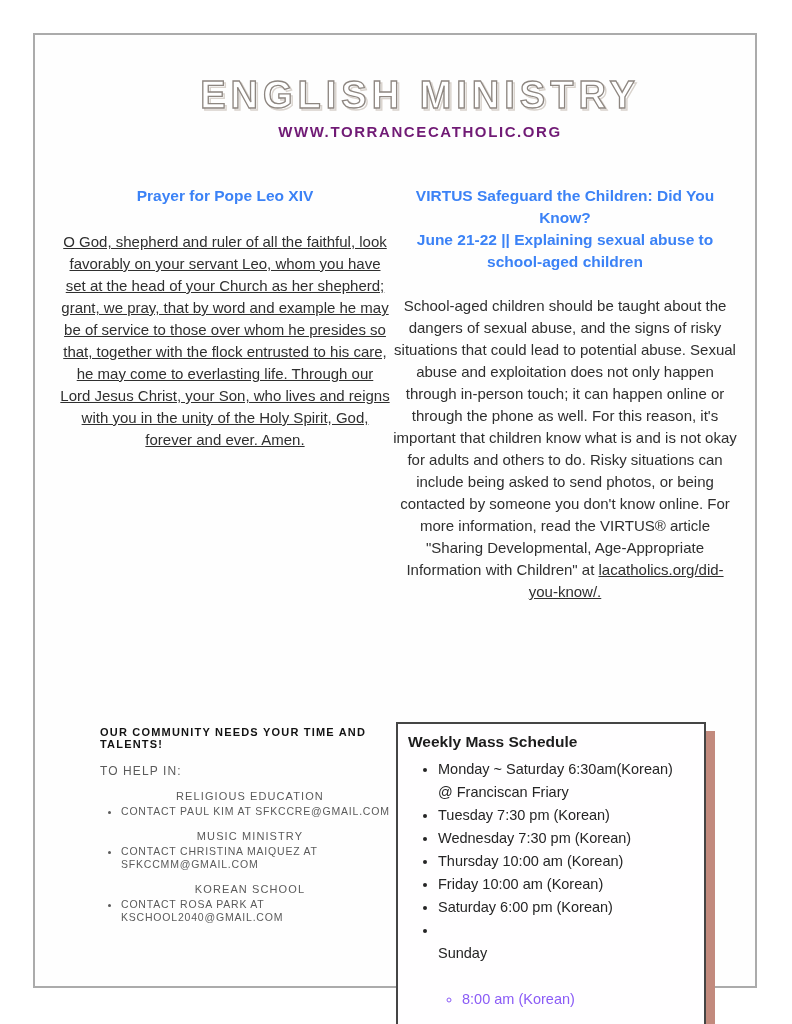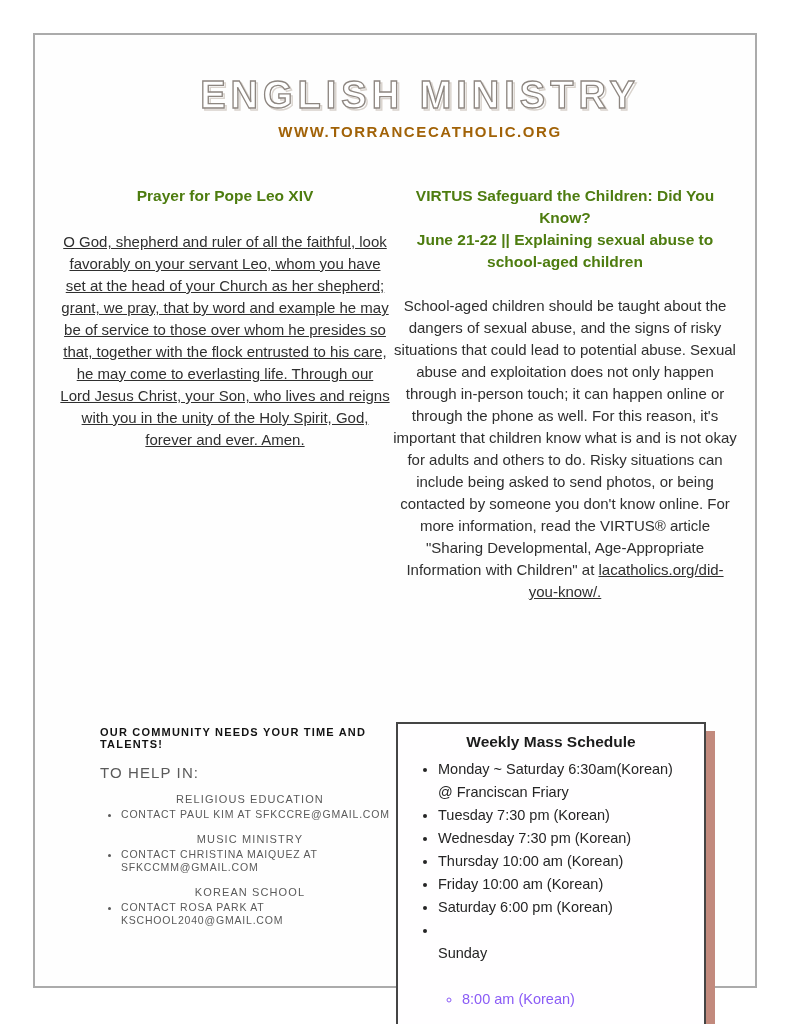--- a/index.html
+++ b/index.html
@@ -33,34 +33,34 @@
   }
   .title-main {
     fill: #ffffff; stroke: #8d8680; stroke-width: 1.3px;
     font-family: "Liberation Sans", sans-serif;
     font-weight: bold; font-size: 38px; letter-spacing: 5px;
   }
   .website {
     font-size: 15px;
     font-weight: 600;
     letter-spacing: 1.6px;
-    color: #a16207;
+    color: #701a75;
     margin-top: 1px;
   }
   
   .col {
     position: absolute;
     text-align: center;
   }
   .col-left { left: 60px; top: 185px; width: 330px; }
   .col-right { left: 392px; top: 185px; width: 346px; }
   .col-heading {
     font-size: 15.5px;
     font-weight: bold;
-    color: #4d7c0f;
+    color: #3b82f6;
     line-height: 22px;
     white-space: pre-line;
   }
   .col-body {
     margin-top: 22px;
     font-size: 15px;
     line-height: 22px;
     color: #2f2f2f;
   }
   .col-left .col-body { margin-top: 24px; text-decoration: underline; }
@@ -76,21 +76,21 @@
     color: #565656;
   }
   .v-title {
     font-size: 11px;
     font-weight: 800;
     letter-spacing: 1.2px;
     color: #121212;
   }
   .v-sub {
     margin-top: 14px;
-    font-size: 15px;
+    font-size: 12px;
     letter-spacing: 1.1px;
     color: #5a5a5a;
   }
   .v-group { margin-top: 11px; }
   .v-label {
     font-size: 11px;
     letter-spacing: 1.1px;
     color: #5a5a5a;
     line-height: 14px;
     text-align: center;
@@ -111,21 +111,20 @@
     position: absolute;
     left: 396px; top: 722px;
     width: 310px;
     min-height: 214px;
     background: #fffeff;
     border: 2px solid #454545;
     box-shadow: 9px 9px 0 0 #c28a7d;
     padding: 9px 10px 14px 10px;
   }
   .s-title {
-    text-align: center;
     font-size: 15.5px;
     font-weight: bold;
     color: #1c1c1c;
   }
   .s-list {
     list-style: disc;
     margin: 7px 0 0 30px;
   }
   .s-list > li {
     font-size: 14.5px;

